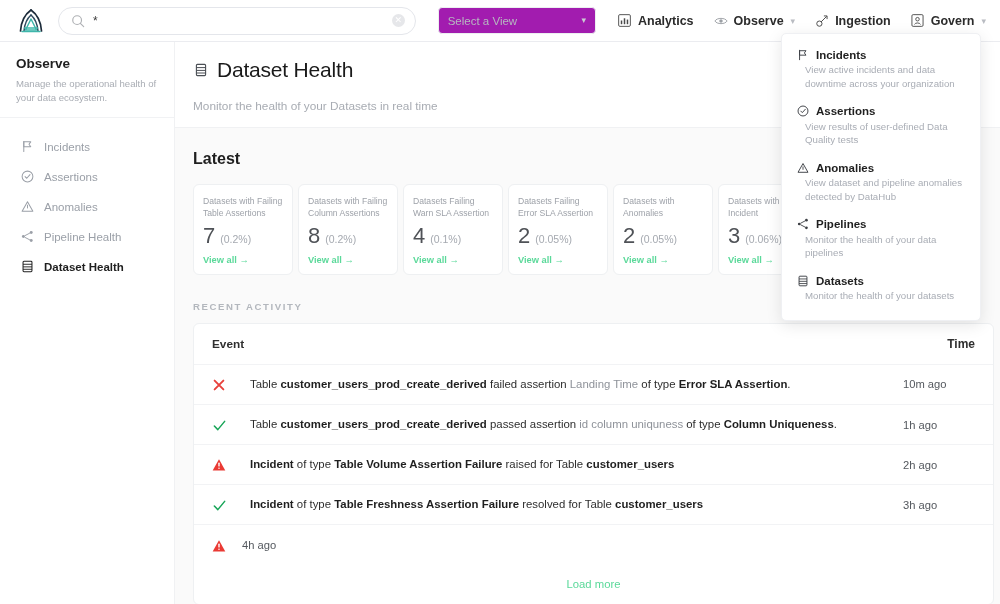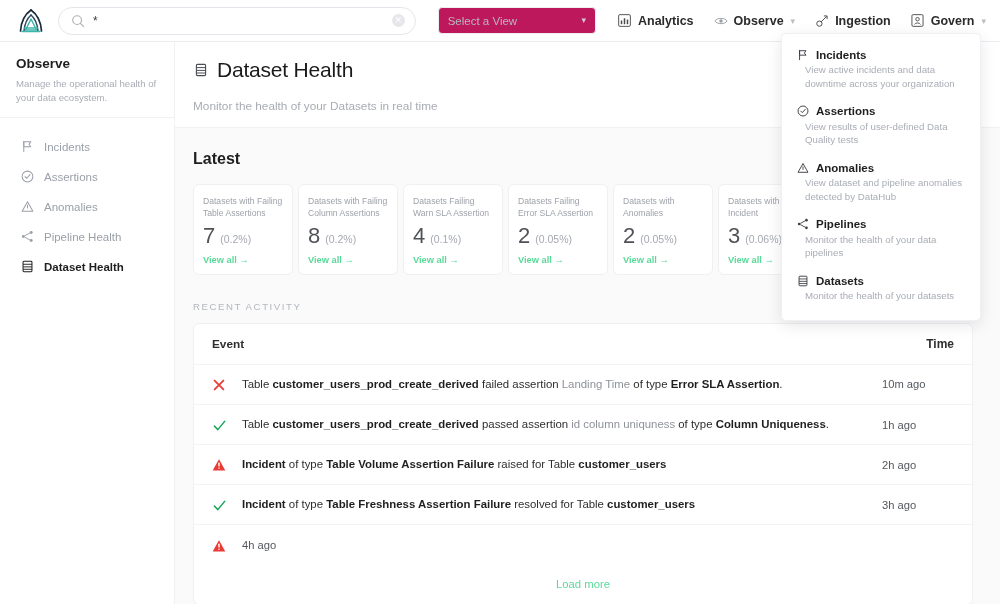--- a/index.html
+++ b/index.html
@@ -48,21 +48,21 @@
     line-height: 1; cursor: pointer;
   }
 
   .view-select {
     margin-left: 22px;
     width: 180px; height: 27px;
     border: 1px solid #eceef1; border-radius: 4px;
     display: flex; align-items: center; justify-content: space-between;
     padding: 0 9px;
     font-size: 11.5px; color: #b6b9c0;
-    background: #be185d;
+    background: #a21caf;
   }
   .caret { color: #c9ccd2; font-size: 9px; line-height: 1; }
 
   .navitems { margin-left: 22px; display: flex; align-items: center; gap: 20px; justify-content: flex-end; }
   .navitem {
     display: flex; align-items: center; gap: 6px;
     font-size: 12.5px; font-weight: bold; color: #2b2b2b;
     cursor: pointer; white-space: nowrap;
   }
   .navitem .nic { width: 14px; height: 14px; display: inline-flex; align-items: center; justify-content: center; opacity: .85; }
@@ -111,21 +111,21 @@
     width: 825px; height: 562px;
     background: #fafafa;
     overflow: hidden;
   }
   .page-head { background: #ffffff; padding: 16px 18px 14px 18px; border-bottom: 1px solid #f0f1f3; }
   .ph-title { display: flex; align-items: center; gap: 9px; }
   .ph-ic { width: 15px; height: 15px; display: inline-flex; align-items: center; justify-content: center; }
   .ph-title h1 { margin: 0; font-size: 21px; font-weight: normal; color: #1a1a1a; letter-spacing: -.2px; }
   .ph-sub { margin-top: 17px; font-size: 11.8px; color: #a8acb3; }
 
-  .section { padding: 22px 27px 0 18px; }
+  .section { padding: 22px 6px 0 18px; }
   .section-title { font-size: 16px; font-weight: bold; color: #1f1f1f; margin: 0 0 16px 0; }
 
   .cards { display: flex; gap: 5px; }
   .card {
     width: 100px; flex: 0 0 100px;
     background: #fff;
     border: 1px solid #eef0f2;
     border-radius: 6px;
     padding: 10px 9px 9px 9px;
     min-height: 78px;
@@ -133,38 +133,38 @@
     overflow: hidden;
   }
   .card-label { font-size: 8.6px; color: #9ea2a9; line-height: 1.45; white-space: pre-line; }
   .card-row { display: flex; align-items: baseline; gap: 5px; margin-top: 5px; }
   .card-num { font-size: 22px; color: #4f5257; font-weight: normal; line-height: 1; }
   .card-pct { font-size: 10.5px; color: #a5a9b0; }
   .card-link { margin-top: auto; padding-top: 8px; font-size: 9.3px; color: #5bd99a; font-weight: bold; cursor: pointer; white-space: nowrap; }
 
   .activity-label {
     margin: 26px 0 11px 0;
-    font-size: 9.6px; letter-spacing: 1.6px; color: #b3b7bd; font-weight: normal;
+    font-size: 9.6px; letter-spacing: 1.6px; color: #b3b7bd; font-weight: bold;
   }
   .table {
     background: #fff; border: 1px solid #eef0f2; border-radius: 6px;
     overflow: hidden;
   }
   .trow {
     display: flex; align-items: center;
     border-bottom: 1px solid #f2f3f5;
     padding: 11px 18px 11px 18px;
     min-height: 40px;
   }
   .trow:last-child { border-bottom: 0; }
   .thead { padding: 13px 18px; }
   .th-event { flex: 1 1 auto; font-size: 11.8px; font-weight: bold; color: #2f2f2f; }
   .th-time { flex: 0 0 72px; text-align: right; font-size: 12px; font-weight: bold; color: #2f2f2f; }
   .ev-ic { flex: 0 0 30px; display: flex; align-items: flex-start; justify-content: flex-start; padding-top: 1px; }
-  .ev-text { flex: 1 1 auto; font-size: 11.4px; color: #2e2e2e; line-height: 1.5; padding-right: 14px; }
+  .ev-text { flex: 1 1 auto; font-size: 11.4px; color: #2e2e2e; line-height: 1.5; padding-right: 14px; margin-left: 8px; }
   .ev-text .b { font-weight: bold; color: #1f1f1f; }
   .ev-text .m { color: #8e9299; }
   .ev-time { flex: 0 0 72px; font-size: 11.2px; color: #54585e; }
   .loadmore { text-align: center; padding: 13px 0 14px 0; font-size: 11.3px; color: #5bd99a; font-weight: normal; cursor: pointer; }
 </style>
 </head>
 <body>
 
 <div class="topbar">
 

